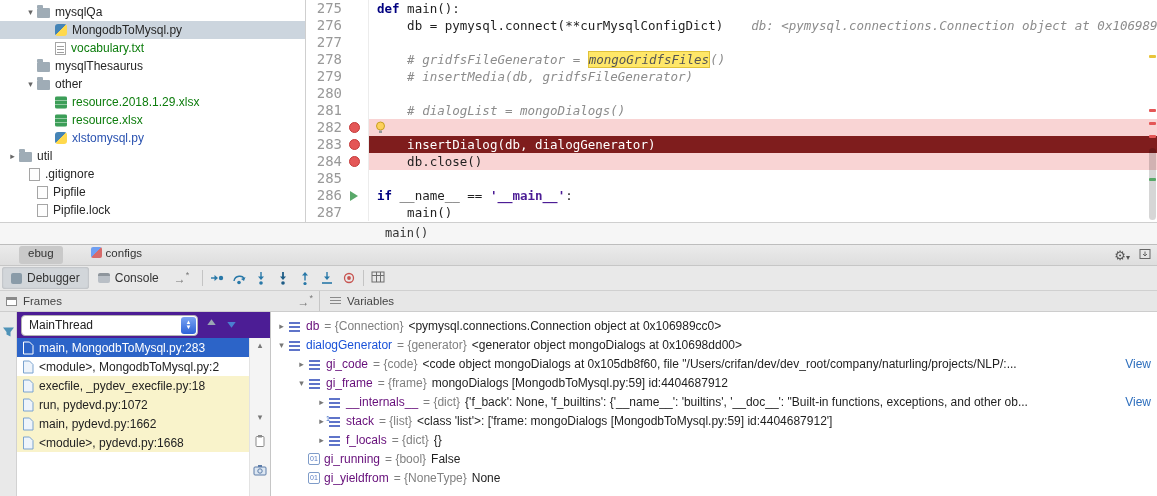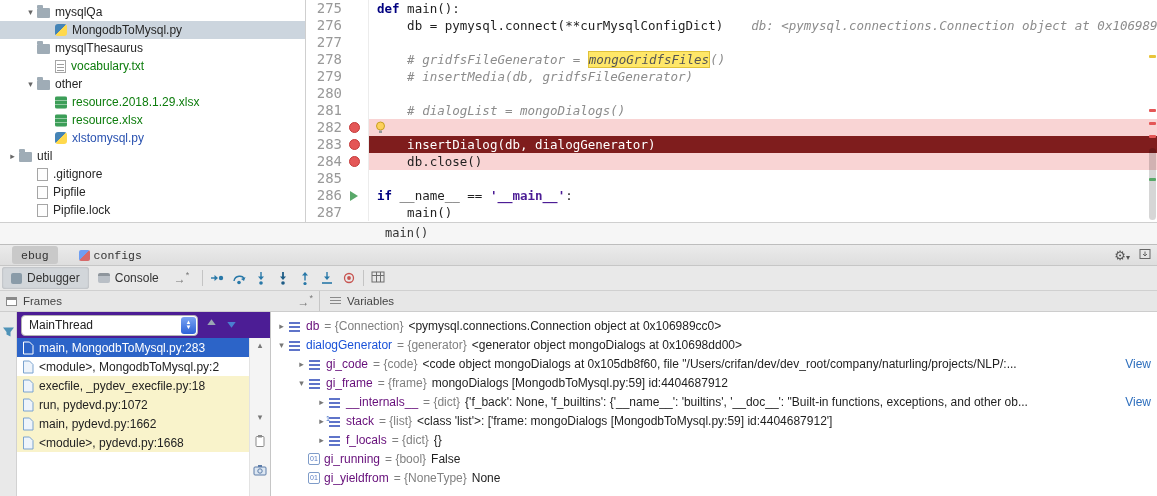--- a/index.html
+++ b/index.html
@@ -41,21 +41,21 @@
   .emarks{position:absolute;top:0;right:0;width:10px;height:222px;}
   .ethumb{position:absolute;right:1px;top:148px;width:7px;height:72px;border-radius:4px;background:rgba(0,0,0,.16);}
   .em{position:absolute;right:1px;width:7px;height:3px;border-radius:1px;}
 
   
   .strip{position:absolute;top:222px;left:0;width:1157px;height:23px;background:#f6f6f6;border-top:1px solid #cfcfcf;border-bottom:1px solid #bdbdbd;box-sizing:border-box;font-family:"DejaVu Sans Mono",monospace;font-size:12px;color:#333;line-height:21px;padding-left:385px;}
 
   
   .debug{position:absolute;top:245px;left:0;width:1157px;height:251px;background:#ececec;}
   .dtabs{height:20px;background:linear-gradient(#ebebeb,#dedede);border-bottom:1px solid #c6c6c6;display:flex;align-items:center;padding:0 6px 0 0;font-size:11.5px;color:#333;}
-  .dtab{display:flex;align-items:center;gap:4px;padding:1px 9px;height:16px;border-radius:3px;margin-left:12px;font-family:Liberation Mono, monospace;}
+  .dtab{display:flex;align-items:flex-start;gap:4px;padding:1px 9px;height:16px;border-radius:3px;margin-left:19px;}
   .dtab.active{background:#c9c9c9;}
   .ic-runconf{width:11px;height:11px;border-radius:2px;background:linear-gradient(135deg,#6f9ef1 50%,#d66a6a 50%);}
   .dtabs-right{margin-left:auto;display:flex;align-items:center;gap:9px;}
   .gear{font-size:13px;color:#555;line-height:1;}
   .caret{font-size:8px;color:#555;}
 
   .vtabs{height:24px;display:flex;align-items:center;background:#e9e9e9;border-bottom:1px solid #d0d0d0;padding-left:2px;font-size:12px;color:#333;}
   .vtab{display:flex;align-items:center;gap:5px;padding:2px 9px;border-radius:3px;height:18px;}
   .vtab.sel{background:#d2d6da;box-shadow:inset 0 0 2px rgba(0,0,0,.25);}
   .ic-dbgtab{width:11px;height:11px;border-radius:2px;background:#8a9ba8;}
@@ -110,29 +110,29 @@
       <div class="trow" style="padding-left:24px">
         <span class="tarrow">▾</span>
         <span class="ticon ic-folder"></span>
         <span class="tlabel">mysqlQa</span>
       </div>
       <div class="trow selected" style="padding-left:42px">
         <span class="tarrow"></span>
         <span class="ticon ic-py"></span>
         <span class="tlabel">MongodbToMysql.py</span>
       </div>
+      <div class="trow" style="padding-left:42px">
+        <span class="tarrow"></span>
+        <span class="ticon ic-txt"></span>
+        <span class="tlabel green">vocabulary.txt</span>
+      </div>
       <div class="trow" style="padding-left:24px">
         <span class="tarrow"></span>
         <span class="ticon ic-folder"></span>
         <span class="tlabel">mysqlThesaurus</span>
-      </div>
-      <div class="trow" style="padding-left:42px">
-        <span class="tarrow"></span>
-        <span class="ticon ic-txt"></span>
-        <span class="tlabel green">vocabulary.txt</span>
       </div>
       <div class="trow" style="padding-left:24px">
         <span class="tarrow">▾</span>
         <span class="ticon ic-folder"></span>
         <span class="tlabel">other</span>
       </div>
       <div class="trow" style="padding-left:42px">
         <span class="tarrow"></span>
         <span class="ticon ic-xls"></span>
         <span class="tlabel green">resource.2018.1.29.xlsx</span>
@@ -145,21 +145,21 @@
       <div class="trow" style="padding-left:42px">
         <span class="tarrow"></span>
         <span class="ticon ic-py"></span>
         <span class="tlabel blue">xlstomysql.py</span>
       </div>
       <div class="trow" style="padding-left:6px">
         <span class="tarrow">▸</span>
         <span class="ticon ic-folder"></span>
         <span class="tlabel">util</span>
       </div>
-      <div class="trow" style="padding-left:24px">
+      <div class="trow" style="padding-left:16px">
         <span class="tarrow"></span>
         <span class="ticon ic-file"></span>
         <span class="tlabel">.gitignore</span>
       </div>
       <div class="trow" style="padding-left:24px">
         <span class="tarrow"></span>
         <span class="ticon ic-file"></span>
         <span class="tlabel">Pipfile</span>
       </div>
       <div class="trow" style="padding-left:24px">

